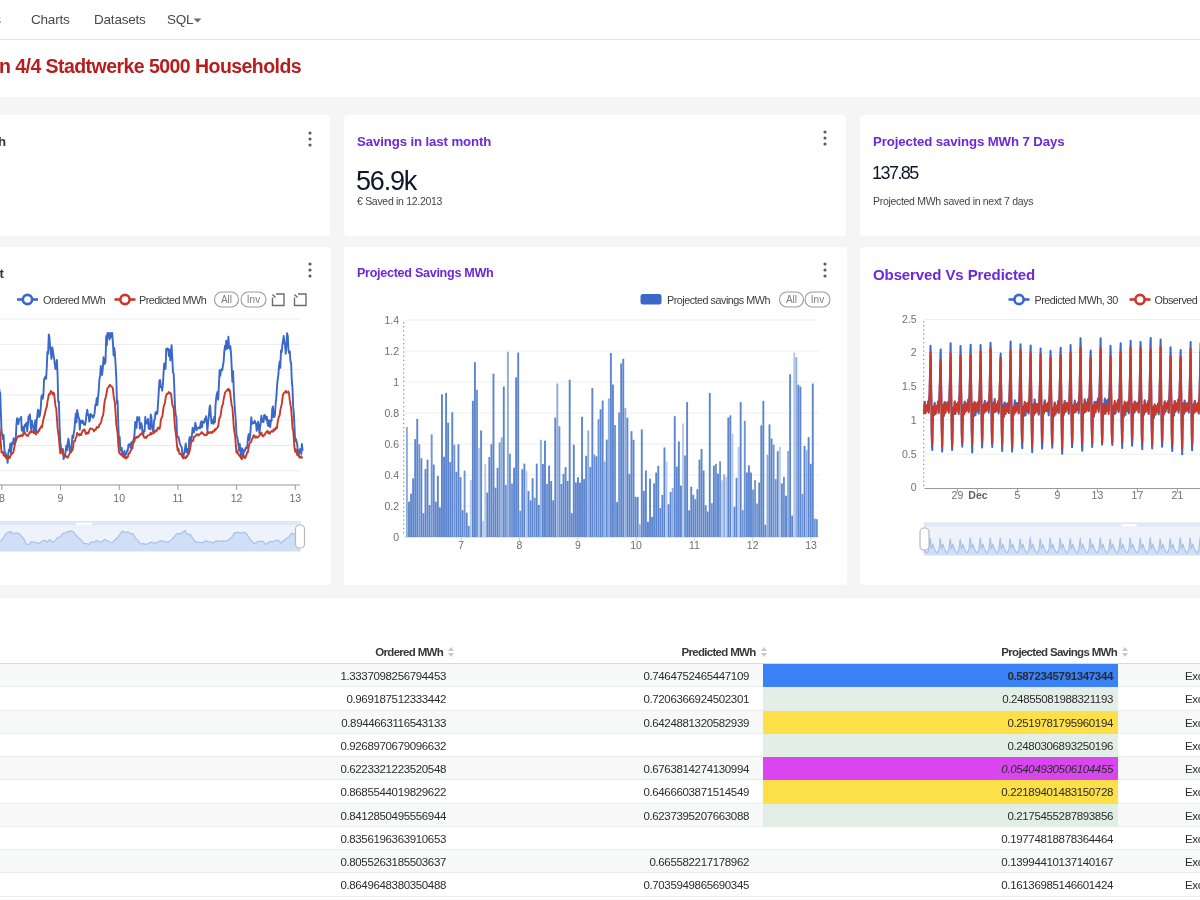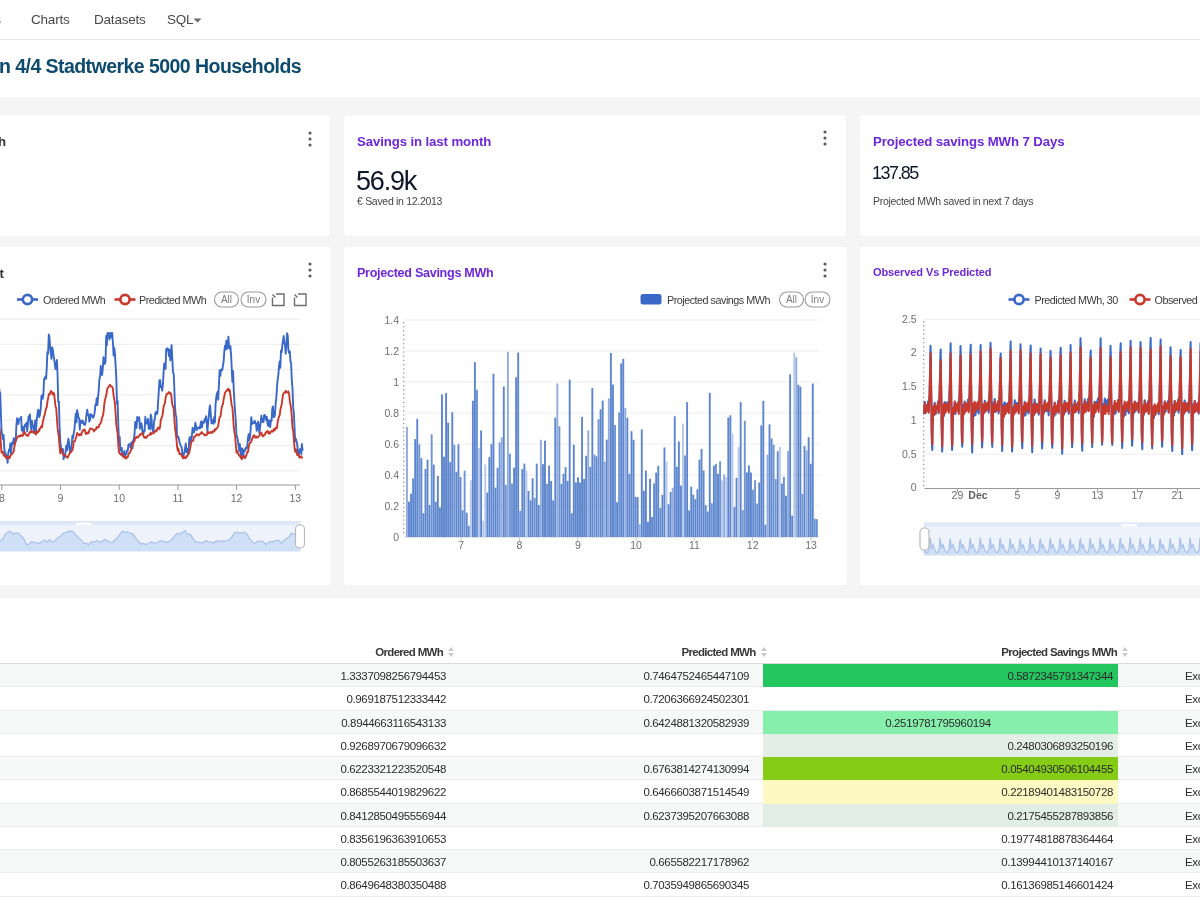--- a/index.html
+++ b/index.html
@@ -31,21 +31,21 @@
 <div class="nav">
  <span style="left:-70px">Dashboards</span>
  <span style="left:31px">Charts</span>
  <span style="left:94px">Datasets</span>
  <span style="left:167px">SQL</span>
  <svg style="position:absolute;left:193px;top:18px" width="9" height="6">
         <path d="M0.5 0.5L4.5 4.5L8.5 0.5Z" fill="#6a6a6a"></path>
       </svg>
 </div>
 <div class="titlebar">
- <div style="position:absolute;left:-1px;top:14px;font-size:19.5px;font-weight:bold;color:#0c4a6e;white-space:nowrap;letter-spacing:-0.55px">n 4/4 Stadtwerke 5000 Households</div>
+ <div style="position:absolute;left:-1px;top:14px;font-size:19.5px;font-weight:bold;color:#b91c1c;white-space:nowrap;letter-spacing:-0.55px">n 4/4 Stadtwerke 5000 Households</div>
 </div>
 <div class="dash">
 
  <div class="card" style="left:-172px;top:18px;width:502px;height:121px">
    <div class="ctitle" style="left:auto;right:330px"></div>
    <div style="position:absolute;left:170px;top:19px;font-size:13.2px;font-weight:bold;color:#323232">h</div>
    <svg style="position:absolute;left:476px;top:15px" width="12" height="18">
           <circle cx="6" cy="3" r="1.55" fill="#5a5a5a"></circle>
           <circle cx="6" cy="9" r="1.55" fill="#5a5a5a"></circle>
           <circle cx="6" cy="15" r="1.55" fill="#5a5a5a"></circle>
@@ -416,21 +416,21 @@
  <rect x="296.5" y="47" width="21" height="10.5" rx="2.5" fill="#3a68c8"></rect>
  <text x="323" y="56.5" font-size="10.8" letter-spacing="-0.5" fill="#3c3c3c">Projected savings MWh</text>
  <rect x="435.5" y="45.0" width="24" height="15" rx="7.5" fill="none" stroke="#9a9a9a" stroke-width="1.1"></rect>
             <text x="447.5" y="56.0" font-size="10" fill="#7d7d7d" text-anchor="middle">All</text>
  <rect x="461.0" y="45.0" width="25" height="15" rx="7.5" fill="none" stroke="#9a9a9a" stroke-width="1.1"></rect>
             <text x="473.5" y="56.0" font-size="10" fill="#7d7d7d" text-anchor="middle">Inv</text>
 </g>
 </svg>
  </div>
  <div class="card" style="left:859.5px;top:150px;width:503px;height:338px">
-   <div class="ctitle" style="font-size:11px">Observed Vs Predicted</div>
+   <div class="ctitle" style="font-size:15px">Observed Vs Predicted</div>
    <svg width="503" height="338" style="position:absolute;left:0;top:0">
 <line x1="64.5" x2="473" y1="72.6" y2="72.6" stroke="#ededf1" stroke-width="1"></line>
           <line x1="64.5" x2="473" y1="105.5" y2="105.5" stroke="#ededf1" stroke-width="1"></line>
           <line x1="64.5" x2="473" y1="139.3" y2="139.3" stroke="#ededf1" stroke-width="1"></line>
           <line x1="64.5" x2="473" y1="173.0" y2="173.0" stroke="#ededf1" stroke-width="1"></line>
           <line x1="64.5" x2="473" y1="207.1" y2="207.1" stroke="#ededf1" stroke-width="1"></line>
           <text x="56.5" y="76.1" font-size="10.5" fill="#6f6f6f" text-anchor="end">2.5</text>
           <text x="56.5" y="109.0" font-size="10.5" fill="#6f6f6f" text-anchor="end">2</text>
           <text x="56.5" y="142.8" font-size="10.5" fill="#6f6f6f" text-anchor="end">1.5</text>
           <text x="56.5" y="176.5" font-size="10.5" fill="#6f6f6f" text-anchor="end">1</text>
@@ -527,49 +527,50 @@
               <path d="M4 10L1 6H7Z" fill="#c8c8c8"></path>
             </svg></div>
  <div class="thl" style="right:233px">Projected Savings MWh<svg width="8" height="10" style="margin-left:4px;flex:none">
               <path d="M4 0L7 4H1Z" fill="#c8c8c8"></path>
               <path d="M4 10L1 6H7Z" fill="#c8c8c8"></path>
             </svg></div>
 </div>
 <div class="tr" style="background:#f7f8f8;top:66.50px">
 <div class="td c1">1.3337098256794453</div>
           <div class="td c2">0.7464752465447109</div>
-          <div class="td c3" style="background:#22c55e;">0.5872345791347344</div>
+          <div class="td c3" style="background:#3b82f6;font-weight:bold;">0.5872345791347344</div>
           <div class="td c4">Exceeded</div>
         </div>
         <div class="tr" style="background:#ffffff;top:89.77px">
 <div class="td c1">0.969187512333442</div>
           <div class="td c2">0.7206366924502301</div>
+          <div class="td c3" style="background:#e2eee6;">0.24855081988321193</div>
           <div class="td c4">Exceeded</div>
         </div>
         <div class="tr" style="background:#f7f8f8;top:113.04px">
 <div class="td c1">0.8944663116543133</div>
           <div class="td c2">0.6424881320582939</div>
-          <div class="td c3" style="background:#86efac;text-align:center;">0.2519781795960194</div>
+          <div class="td c3" style="background:#fde047;">0.2519781795960194</div>
           <div class="td c4">Exceeded</div>
         </div>
         <div class="tr" style="background:#ffffff;top:136.31px">
 <div class="td c1">0.9268970679096632</div>
           <div class="td c3" style="background:#e2eee6;">0.2480306893250196</div>
           <div class="td c4">Exceeded</div>
         </div>
         <div class="tr" style="background:#f7f8f8;top:159.58px">
 <div class="td c1">0.6223321223520548</div>
           <div class="td c2">0.6763814274130994</div>
-          <div class="td c3" style="background:#84cc16;">0.05404930506104455</div>
+          <div class="td c3" style="background:#d946ef;font-style:italic;">0.05404930506104455</div>
           <div class="td c4">Exceeded</div>
         </div>
         <div class="tr" style="background:#ffffff;top:182.85px">
 <div class="td c1">0.8685544019829622</div>
           <div class="td c2">0.6466603871514549</div>
-          <div class="td c3" style="background:#fef9c3;">0.22189401483150728</div>
+          <div class="td c3" style="background:#fde047;">0.22189401483150728</div>
           <div class="td c4">Exceeded</div>
         </div>
         <div class="tr" style="background:#f7f8f8;top:206.12px">
 <div class="td c1">0.8412850495556944</div>
           <div class="td c2">0.6237395207663088</div>
           <div class="td c3" style="background:#e1ede5;">0.2175455287893856</div>
           <div class="td c4">Exceeded</div>
         </div>
         <div class="tr" style="background:#ffffff;top:229.39px">
 <div class="td c1">0.8356196363910653</div>

